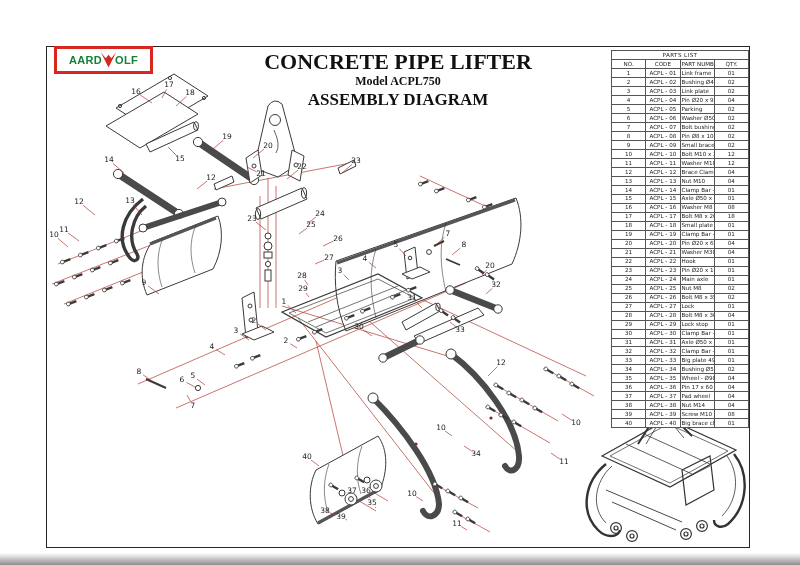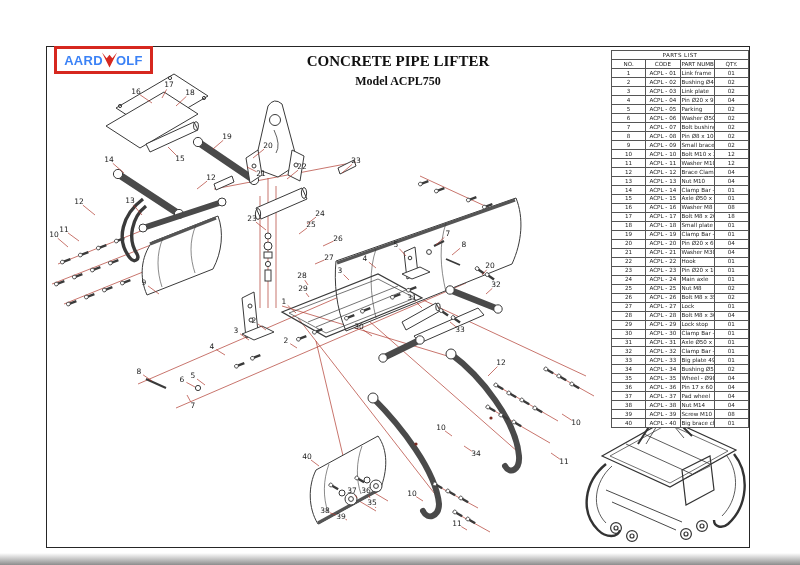--- a/index.html
+++ b/index.html
@@ -17,30 +17,30 @@
   }
   
   .logo{
     position:absolute;left:54px;top:46px;width:99px;height:28px;
     border:3px solid #d6281f;background:#fff;box-sizing:border-box;
     display:flex;align-items:center;justify-content:center;gap:0;
     z-index:5;
   }
   .logo .txt{
     font-family:"Liberation Sans",sans-serif;font-weight:800;
-    font-size:13px;letter-spacing:.3px;color:#3b82f6;line-height:1;
+    font-size:11px;letter-spacing:.3px;color:#15803d;line-height:1;
     transform:scaleY(1.05);
   }
   .logo svg{display:block;margin:0 -1px;}
   
   .titleblock{
     position:absolute;left:248px;top:51px;width:300px;text-align:center;
     font-family:"Liberation Serif",serif;font-weight:bold;color:#111;z-index:4;
   }
-  .titleblock .t1{font-size:15px;line-height:21px;}
+  .titleblock .t1{font-size:22px;line-height:21px;}
   .titleblock .t2{font-size:12px;line-height:18px;}
   .titleblock .t3{font-size:17px;line-height:19px;}
   
   .parts{
     position:absolute;left:611px;top:50px;width:138px;z-index:6;background:#fff;
   }
   .parts table{
     border-collapse:collapse;table-layout:fixed;width:138px;
     font-size:5.6px;line-height:6.5px;color:#222;
   }
@@ -521,20 +521,21 @@
   <span class="txt">AARD</span>
   <svg width="15" height="18" viewBox="0 0 16 18">
     <path d="M0,1 L5,7 L8,3.5 L11,7 L16,1 L11.5,10 L8,17 L4.5,10 Z" fill="#d6281f"></path>
   </svg>
   <span class="txt">OLF</span>
 </div>
 
 <div class="titleblock">
   <div class="t1">CONCRETE PIPE LIFTER</div>
   <div class="t2">Model ACPL750</div>
+  <div class="t3">ASSEMBLY DIAGRAM</div>
 </div>
 
 <div class="parts">
   <table>
     <thead>
       <tr>
           <th colspan="4" class="tbl-title">PARTS LIST</th>
         </tr>
       <tr>
         <th class="c-no">NO.</th>

